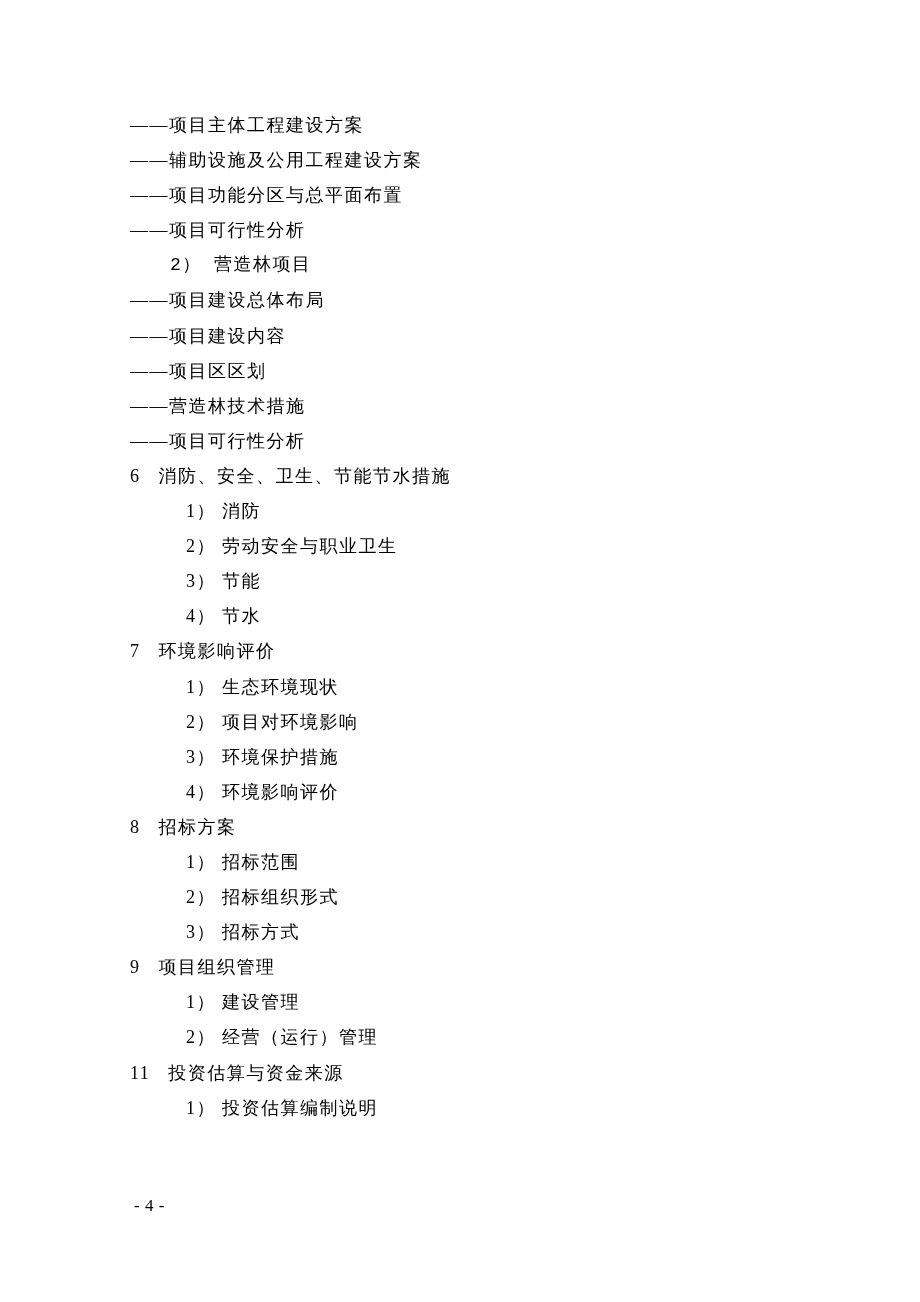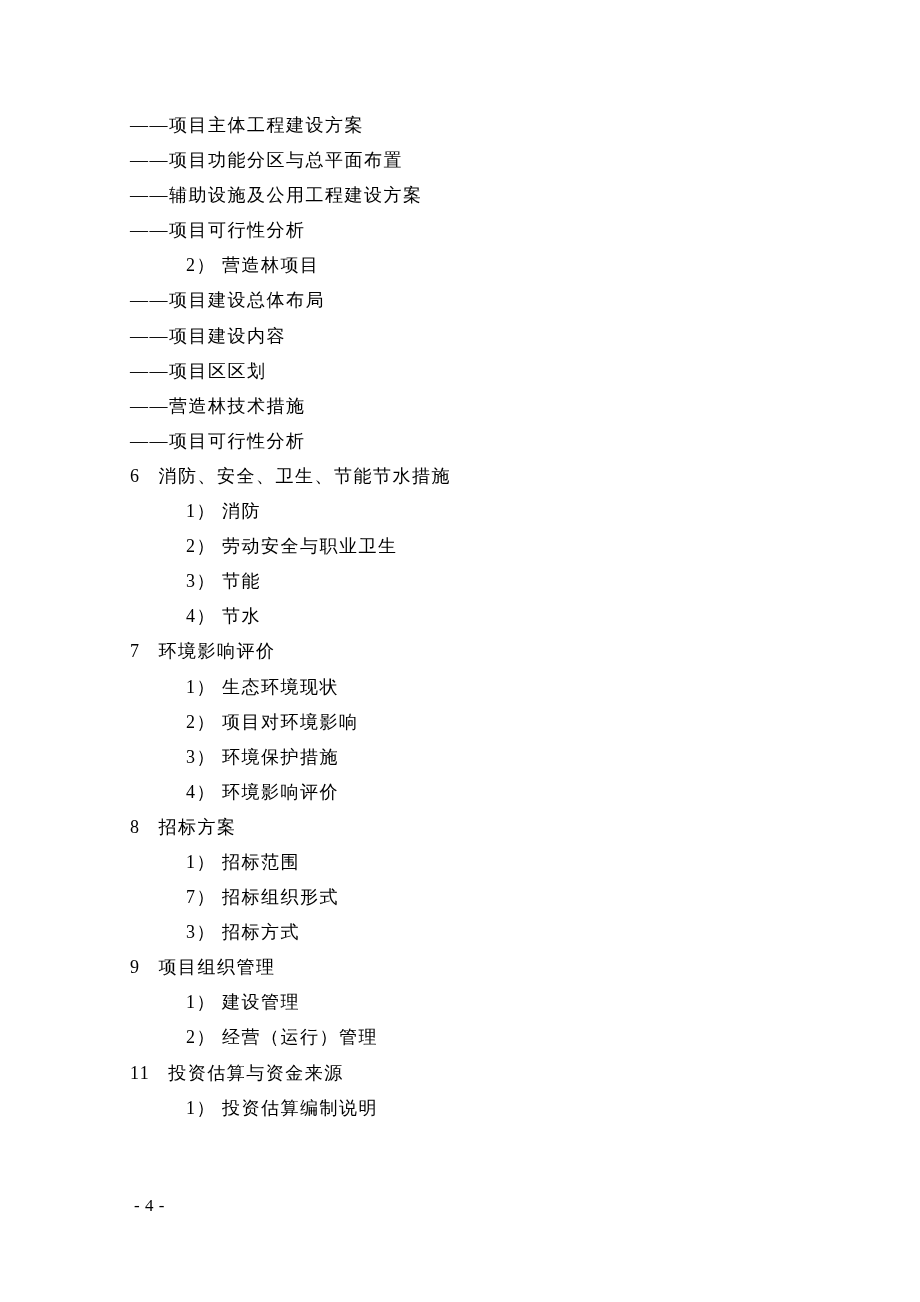--- a/index.html
+++ b/index.html
@@ -14,57 +14,57 @@
       letter-spacing: 1.5px;
       position: relative;
     }
     .content {
       padding-top: 108px;
       padding-left: 130px;
       padding-right: 100px;
     }
     .line { white-space: pre; }
     .l1 { margin-left: 0px; }
-    .l2 { margin-left: 56px; }
+    .l2 { margin-left: 40px; font-family: Liberation Mono, monospace; }
     .l3 { margin-left: 56px; }
     .page-num {
       position: absolute;
       left: 134px;
       bottom: 80px;
       font-size: 17px;
       letter-spacing: 0.5px;
     }
   </style>
 </head>
 <body>
 
 <div class="content">
   <div class="line l1">——项目主体工程建设方案</div>
+  <div class="line l1">——辅助设施及公用工程建设方案</div>
   <div class="line l1">——项目功能分区与总平面布置</div>
-  <div class="line l1">——辅助设施及公用工程建设方案</div>
   <div class="line l1">——项目可行性分析</div>
   <div class="line l2">2） 营造林项目</div>
   <div class="line l1">——项目建设总体布局</div>
   <div class="line l1">——项目建设内容</div>
   <div class="line l1">——项目区区划</div>
   <div class="line l1">——营造林技术措施</div>
   <div class="line l1">——项目可行性分析</div>
   <div class="line l1">6   消防、安全、卫生、节能节水措施</div>
   <div class="line l3">1） 消防</div>
   <div class="line l3">2） 劳动安全与职业卫生</div>
   <div class="line l3">3） 节能</div>
   <div class="line l3">4） 节水</div>
   <div class="line l1">7   环境影响评价</div>
   <div class="line l3">1） 生态环境现状</div>
   <div class="line l3">2） 项目对环境影响</div>
   <div class="line l3">3） 环境保护措施</div>
   <div class="line l3">4） 环境影响评价</div>
   <div class="line l1">8   招标方案</div>
   <div class="line l3">1） 招标范围</div>
-  <div class="line l3">7） 招标组织形式</div>
+  <div class="line l3">2） 招标组织形式</div>
   <div class="line l3">3） 招标方式</div>
   <div class="line l1">9   项目组织管理</div>
   <div class="line l3">1） 建设管理</div>
   <div class="line l3">2） 经营（运行）管理</div>
   <div class="line l1">11   投资估算与资金来源</div>
   <div class="line l3">1） 投资估算编制说明</div>
 </div>
 
 <div class="page-num">- 4 -</div>
 

